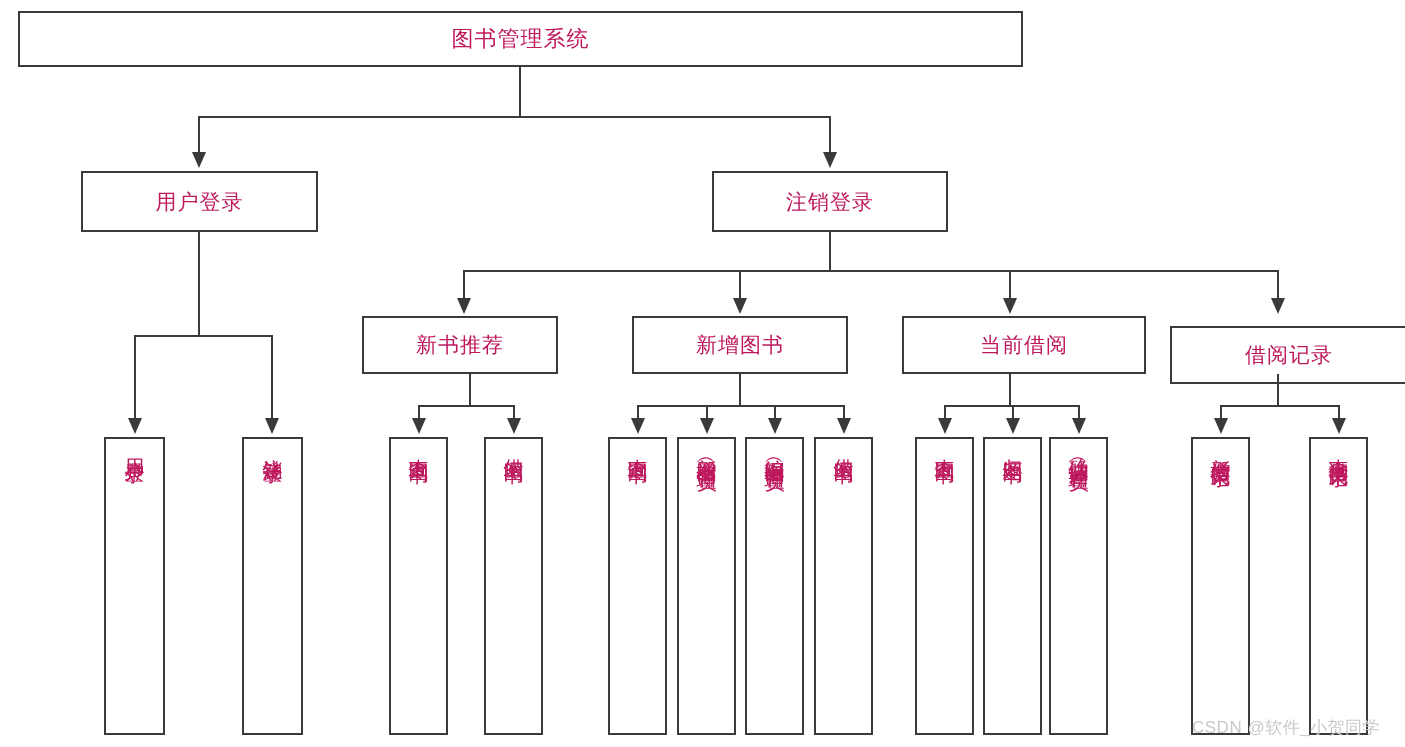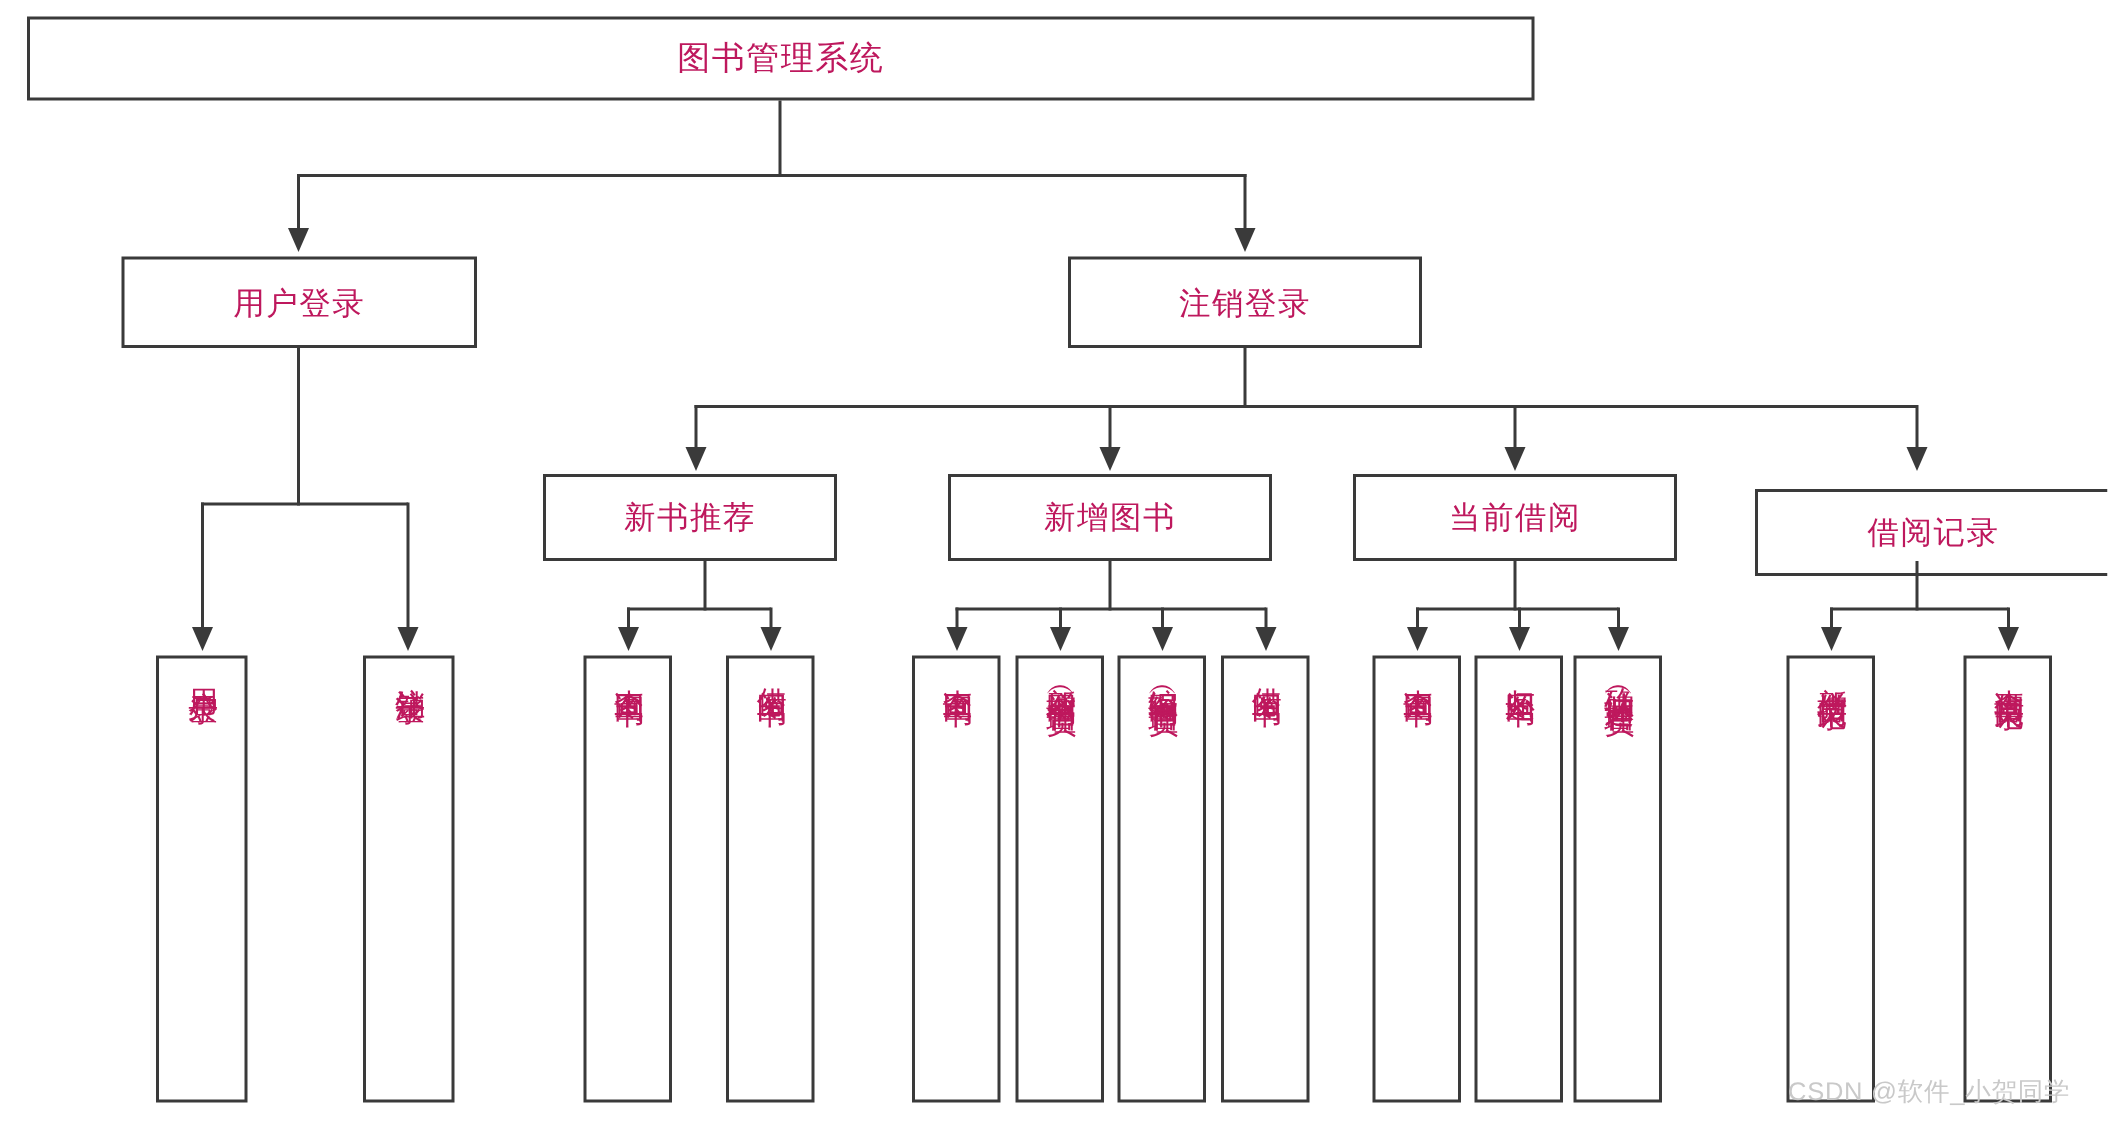--- a/index.html
+++ b/index.html
@@ -108,21 +108,21 @@
   <div class="arrow" style="left:1003px; top:298px;"></div>
   <div class="line vline" style="left:1277px; top:270px; height:30px;"></div>
   <div class="arrow" style="left:1271px; top:298px;"></div>
 
   <div class="node h" style="left:362px; top:316px; width:196px; height:58px;">
     <span>新书推荐</span>
   </div>
   <div class="node h" style="left:632px; top:316px; width:216px; height:58px;">
     <span>新增图书</span>
   </div>
-  <div class="node h" style="left:902px; top:316px; width:216px; height:58px;">
+  <div class="node h" style="left:902px; top:316px; width:244px; height:58px;">
     <span>当前借阅</span>
   </div>
   <div class="node h" style="left:1170px; top:326px; width:238px; height:58px;">
     <span>借阅记录</span>
   </div>
 
   <div class="line vline" style="left:469px; top:374px; height:33px;"></div>
   <div class="line hline" style="left:418px; top:405px; width:96px;"></div>
   <div class="line vline" style="left:418px; top:405px; height:15px;"></div>
   <div class="arrow" style="left:412px; top:418px;"></div>

